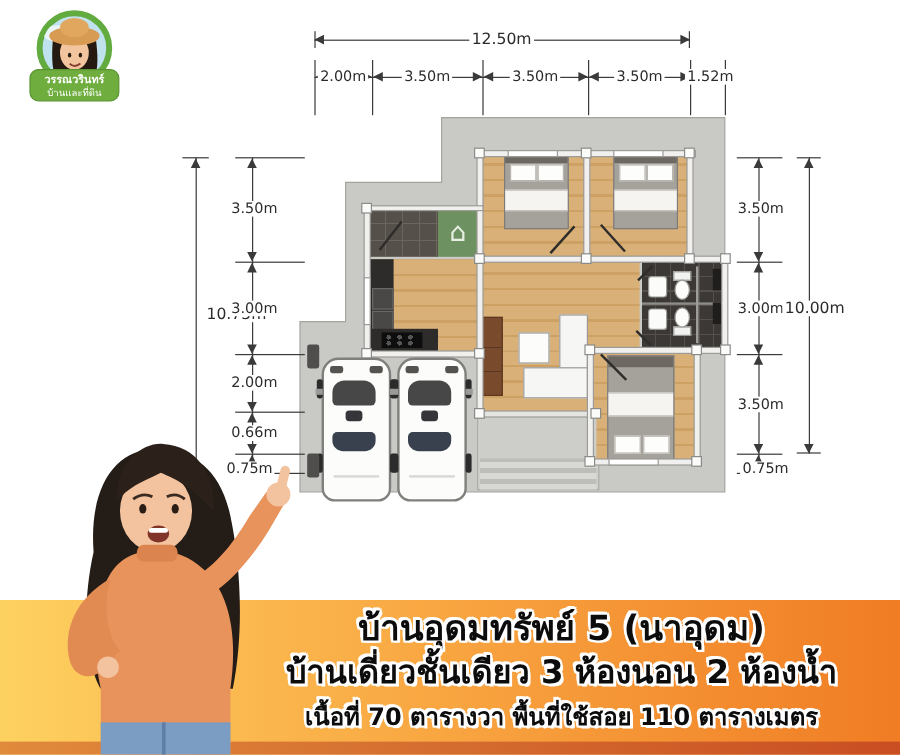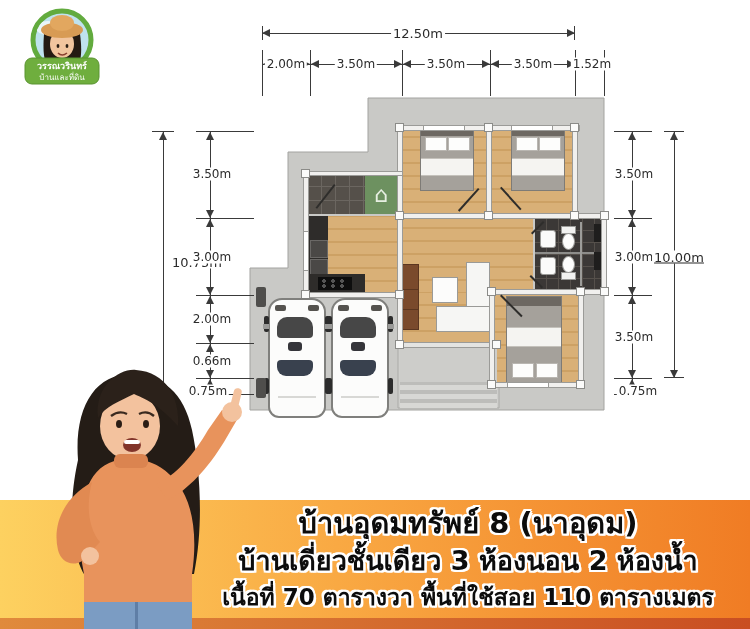--- a/index.html
+++ b/index.html
@@ -295,30 +295,30 @@
 <div class="dim-label" style="left:634px;top:174px;">3.50m</div>
 <div class="dim-label" style="left:634px;top:257px;">3.00m</div>
 <div class="dim-label" style="left:634px;top:337px;">3.50m</div>
 <div class="dim-label" style="left:638px;top:391px;">0.75m</div>
 
 <div class="dline" style="left:674px;top:131px;width:1px;height:247px;"></div>
 <div class="ar ar-u" style="left:670px;top:132px;"></div>
 <div class="ar ar-d" style="left:670px;top:370px;"></div>
 <div class="dline" style="left:664px;top:131px;width:20px;height:1px;"></div>
 <div class="dline" style="left:664px;top:377px;width:20px;height:1px;"></div>
-<div class="dim-label big-label" style="left:679px;top:257px;text-decoration:underline;">10.00m</div>
+<div class="dim-label big-label" style="left:679px;top:257px;">10.00m</div>
 
 <div class="abs" style="left:0;top:500px;width:750px;height:129px;z-index:15;
             background:linear-gradient(90deg,#fdd160 0%,#f9a943 45%,#f07c24 100%);"></div>
 <div class="abs" style="left:0;top:618px;width:750px;height:11px;z-index:16;
             background:linear-gradient(90deg,#e08a3c 0%,#c94e22 100%);"></div>
 <div class="abs" style="left:190px;top:505px;width:556px;z-index:22;">
-  <div class="banner-text" style="font-size:29px;line-height:37px;">บ้านอุดมทรัพย์ 8 (นาอุดม)</div>
+  <div class="banner-text" style="font-size:29px;line-height:37px;">บ้านอุดมทรัพย์ 5 (นาอุดม)</div>
   <div class="banner-text" style="font-size:27px;line-height:37px;">บ้านเดี่ยวชั้นเดียว 3 ห้องนอน 2 ห้องน้ำ</div>
-  <div class="banner-text" style="font-size:23px;line-height:36px;">เนื้อที่ 70 ตารางวา พื้นที่ใช้สอย 110 ตารางเมตร</div>
+  <div class="banner-text" style="font-size:20px;line-height:36px;">เนื้อที่ 70 ตารางวา พื้นที่ใช้สอย 110 ตารางเมตร</div>
 </div>
 
 <svg class="abs" style="left:8px;top:352px;z-index:25;" width="256" height="277" viewBox="0 0 256 277">
 
   <path d="M126,22 C88,20 66,54 70,108 C58,162 66,206 76,222 L186,222 C196,172 192,116 184,78 C176,40 154,24 126,22 Z" fill="#241c16"></path>
 
   <rect x="110" y="100" width="26" height="22" fill="#eeb893"></rect>
   <ellipse cx="122" cy="74" rx="30" ry="34" fill="#f3c29e"></ellipse>
 
   <path d="M90,66 C86,34 112,16 128,18 C158,20 172,46 170,74 C152,54 140,48 126,42 C110,50 98,54 90,66 Z" fill="#2b211a"></path>

